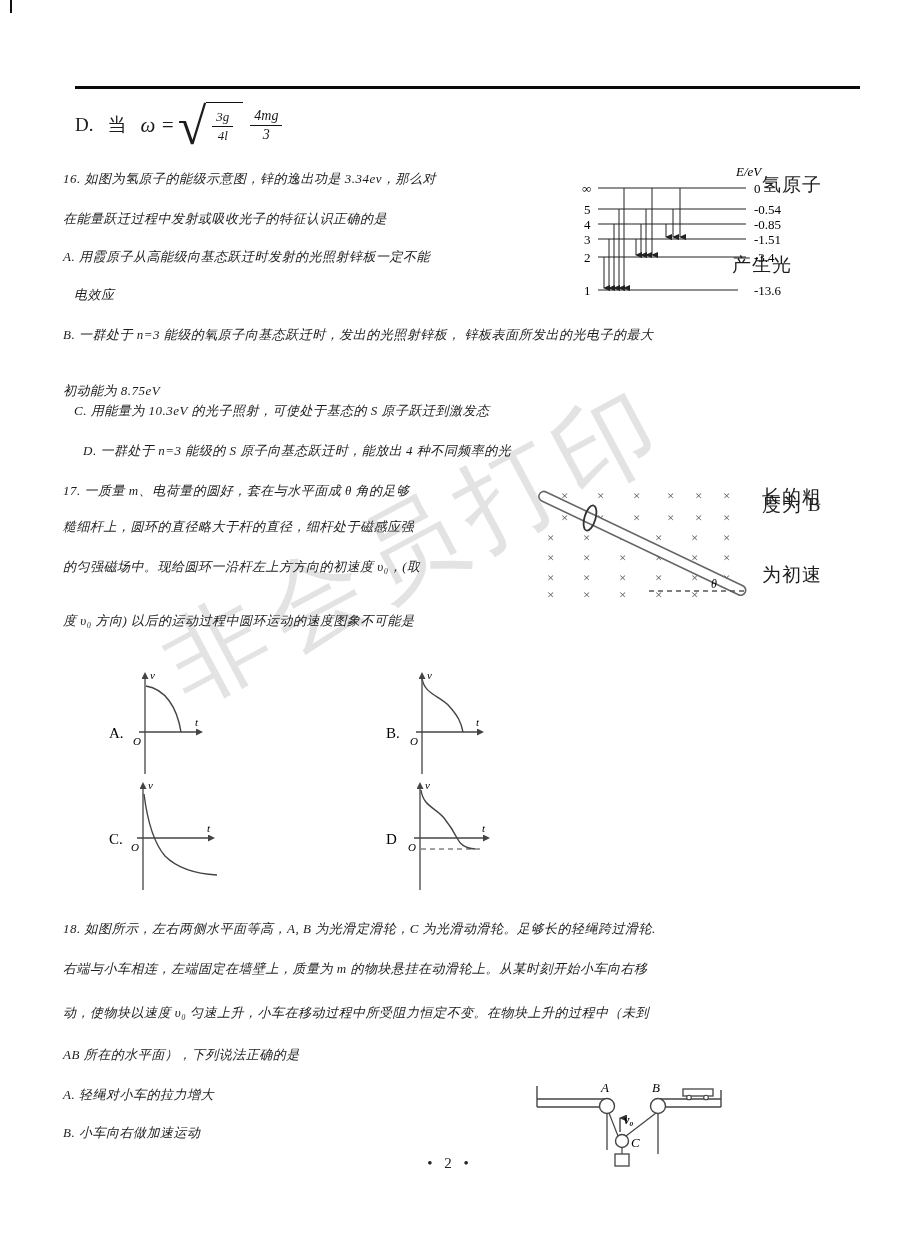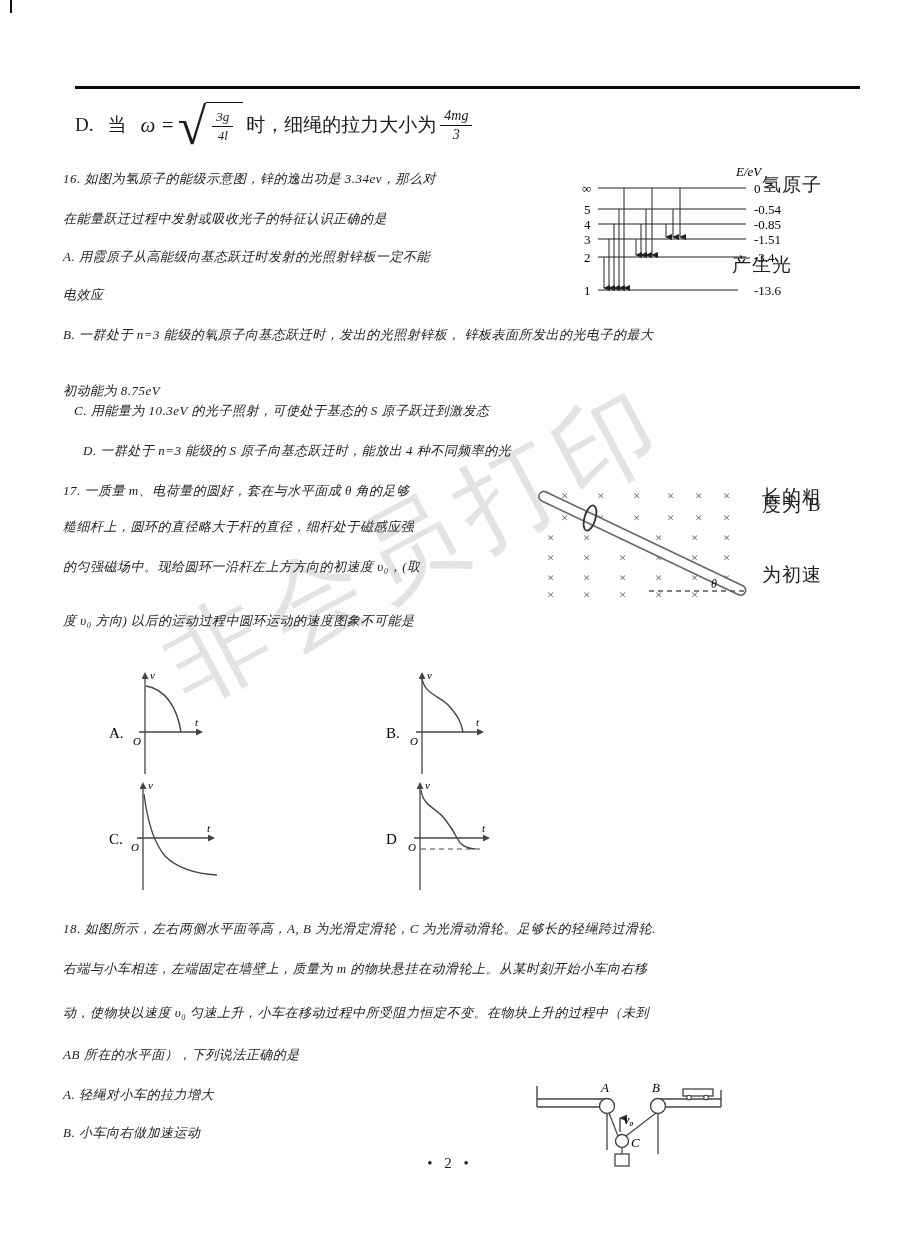--- a/index.html
+++ b/index.html
@@ -50,33 +50,32 @@
       <span class="it" style="font-size:21px;">ω =</span>
       <span class="sqrt">
         <span class="rad">√</span>
         <span class="under">
           <span class="frac">
             <span class="num">3g</span>
             <span class="den">4l</span>
           </span>
         </span>
       </span>
-      <span>时，细绳的拉力大小为</span>
       <span class="frac" style="font-size:14px;">
         <span class="num">4mg</span>
         <span class="den">3</span>
       </span>
     </div>
 
     <div class="t" style="left:63px;top:172px;">16. 如图为氢原子的能级示意图，锌的逸出功是 3.34ev，那么对</div>
     <div class="side" style="left:762px;top:172px;">氢原子</div>
     <div class="t" style="left:63px;top:212px;">在能量跃迁过程中发射或吸收光子的特征认识正确的是</div>
     <div class="t" style="left:63px;top:250px;">A. 用霞原子从高能级向基态跃迁时发射的光照射锌板一定不能</div>
     <div class="side" style="left:732px;top:252px;text-align:center;">产生光</div>
-    <div class="t" style="left:63px;top:288px;">电效应</div>
+    <div class="t" style="left:74px;top:288px;">电效应</div>
     <div class="t" style="left:63px;top:328px;">B. 一群处于 n=3 能级的氧原子向基态跃迁时，发出的光照射锌板， 锌板表面所发出的光电子的最大</div>
     <div class="t" style="left:63px;top:384px;">初动能为 8.75eV</div>
     <div class="t" style="left:74px;top:404px;">C. 用能量为 10.3eV 的光子照射，可使处于基态的 S 原子跃迁到激发态</div>
     <div class="t" style="left:63px;top:444px;margin-left:20px;">D.  一群处于 n=3 能级的 S 原子向基态跃迁时，能放出 4 种不同频率的光</div>
 
     <svg style="position:absolute;left:578px;top:164px;" width="250" height="140" viewBox="0 0 250 140">
       <defs>
         <marker id="ah" markerWidth="6" markerHeight="7" refX="3" refY="6" orient="auto" markerUnits="userSpaceOnUse">
           <path d="M0,0 L6,0 L3,7 Z" fill="#222"></path>
         </marker>

